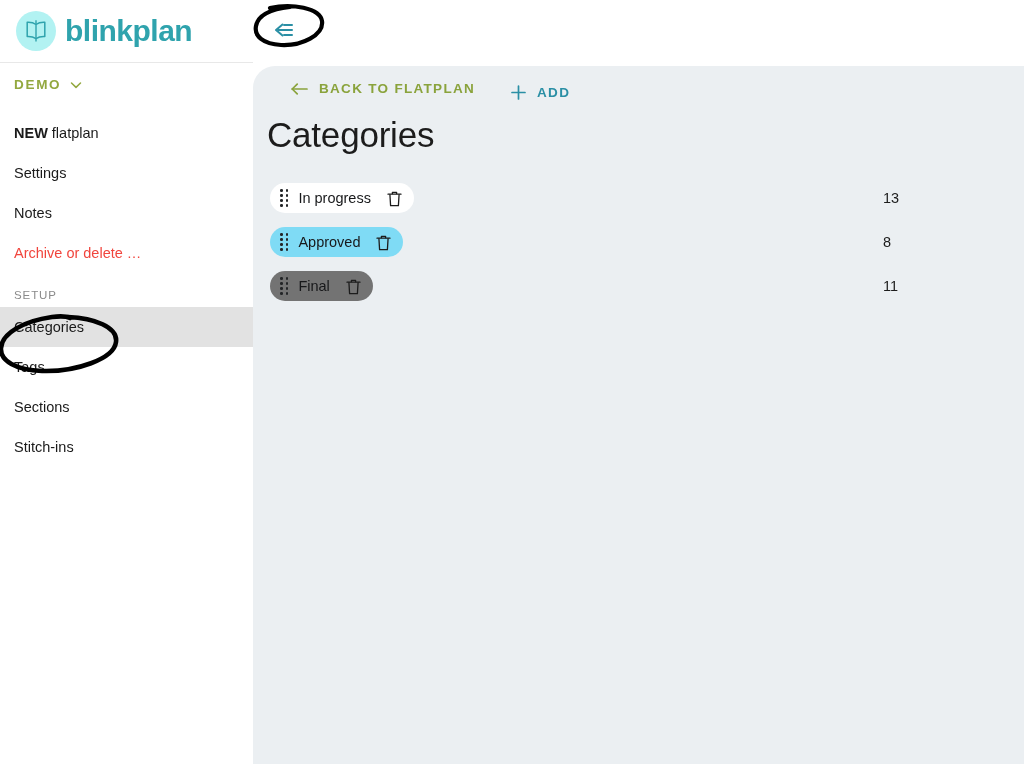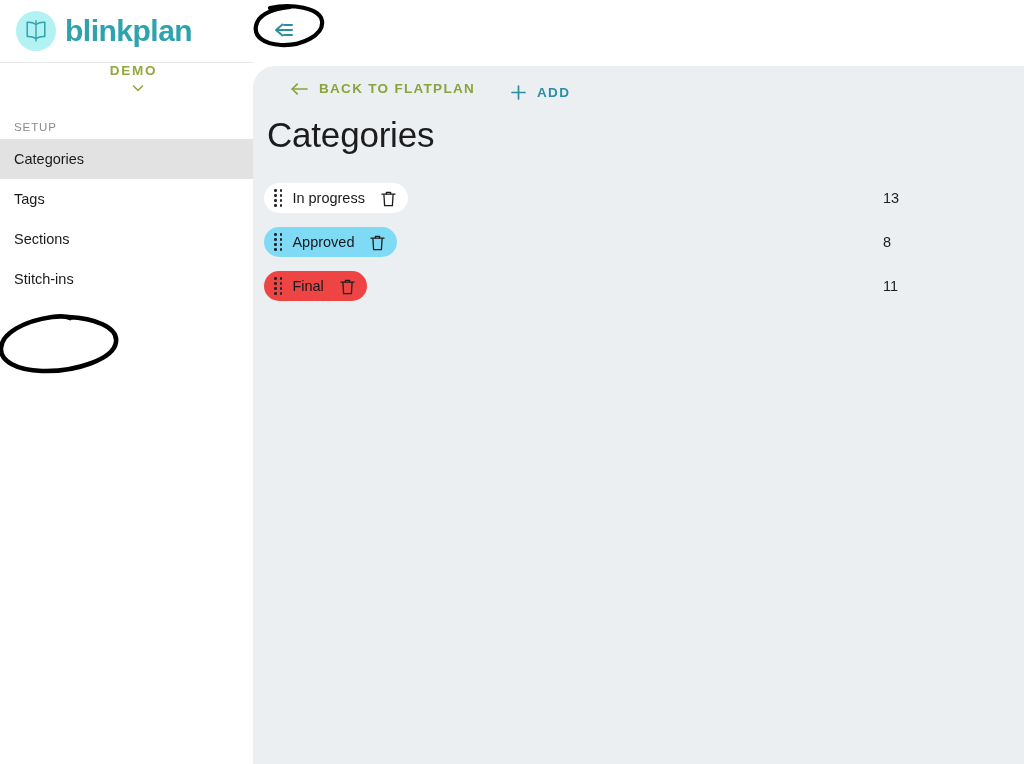--- a/index.html
+++ b/index.html
@@ -50,21 +50,20 @@
     letter-spacing: -0.5px;
     line-height: 1;
   }
 
   #org-switcher {
     height: 42px;
     display: flex;
     align-items: center;
     padding-left: 14px;
     cursor: pointer;
-    flex-direction: column;
   }
   #org-label {
     font-size: 13.5px;
     font-weight: bold;
     letter-spacing: 1.7px;
     color: #93a83f;
   }
   #org-chevron {
     margin-left: 9px;
     display: block;
@@ -154,21 +153,21 @@
     letter-spacing: -0.2px;
     line-height: 1;
     padding-top: 6px;
   }
 
   #category-list { margin-top: 24px; }
   .cat-row {
     display: flex;
     align-items: center;
     height: 44px;
-    padding-left: 11px;
+    padding-left: 17px;
     position: relative;
   }
   .chip {
     display: flex;
     align-items: center;
     height: 30px;
     border-radius: 15px;
     padding-left: 10px;
     padding-right: 12px;
     cursor: pointer;
@@ -228,20 +227,35 @@
 
   <div id="org-switcher">
     <span id="org-label">DEMO</span>
     <span id="org-chevron">
       <svg width="12" height="8" viewBox="0 0 12 8" fill="none">
         <path d="M1.5 2 L6 6.4 L10.5 2" stroke="#93a83f" stroke-width="1.5" stroke-linecap="round" stroke-linejoin="round" fill="none"></path>
       </svg>
     </span>
   </div>
 
+  <div id="nav-primary">
+      <div class="nav-item">
+        <span class="strong">NEW</span>
+        <span>flatplan</span>
+      </div>
+      <div class="nav-item">
+        <span>Settings</span>
+      </div>
+      <div class="nav-item">
+        <span>Notes</span>
+      </div>
+      <div class="nav-item danger">
+        <span>Archive or delete …</span>
+      </div>
+    </div>
 
   <div class="section-label">SETUP</div>
 
   <div id="nav-setup">
       <div class="nav-item active">
         <span>Categories</span>
       </div>
       <div class="nav-item">
         <span>Tags</span>
       </div>
@@ -328,21 +342,21 @@
           <span class="chip-label">Approved</span>
           <svg width="15" height="17" viewBox="0 0 15 17" fill="none" style="cursor: pointer;">
             <line x1="1" y1="4.2" x2="14" y2="4.2" stroke="#1c1c1c" stroke-width="1.3" stroke-linecap="round"></line>
             <path d="M5.4 4.2 L5.4 2.4 L9.6 2.4 L9.6 4.2" stroke="#1c1c1c" stroke-width="1.3" stroke-linejoin="round" fill="none"></path>
             <path d="M2.9 4.2 L3.6 15.6 L11.4 15.6 L12.1 4.2" stroke="#1c1c1c" stroke-width="1.3" stroke-linejoin="round" fill="none"></path>
           </svg>
         </div>
         <span class="cat-count">8</span>
       </div>
       <div class="cat-row">
-        <div class="chip" style="background: #ef4444;">
+        <div class="chip" style="background: #737373;">
           <div class="drag-handle">
             <i></i>
             <i></i>
             <i></i>
             <i></i>
             <i></i>
             <i></i>
             <i></i>
             <i></i>
           </div>

